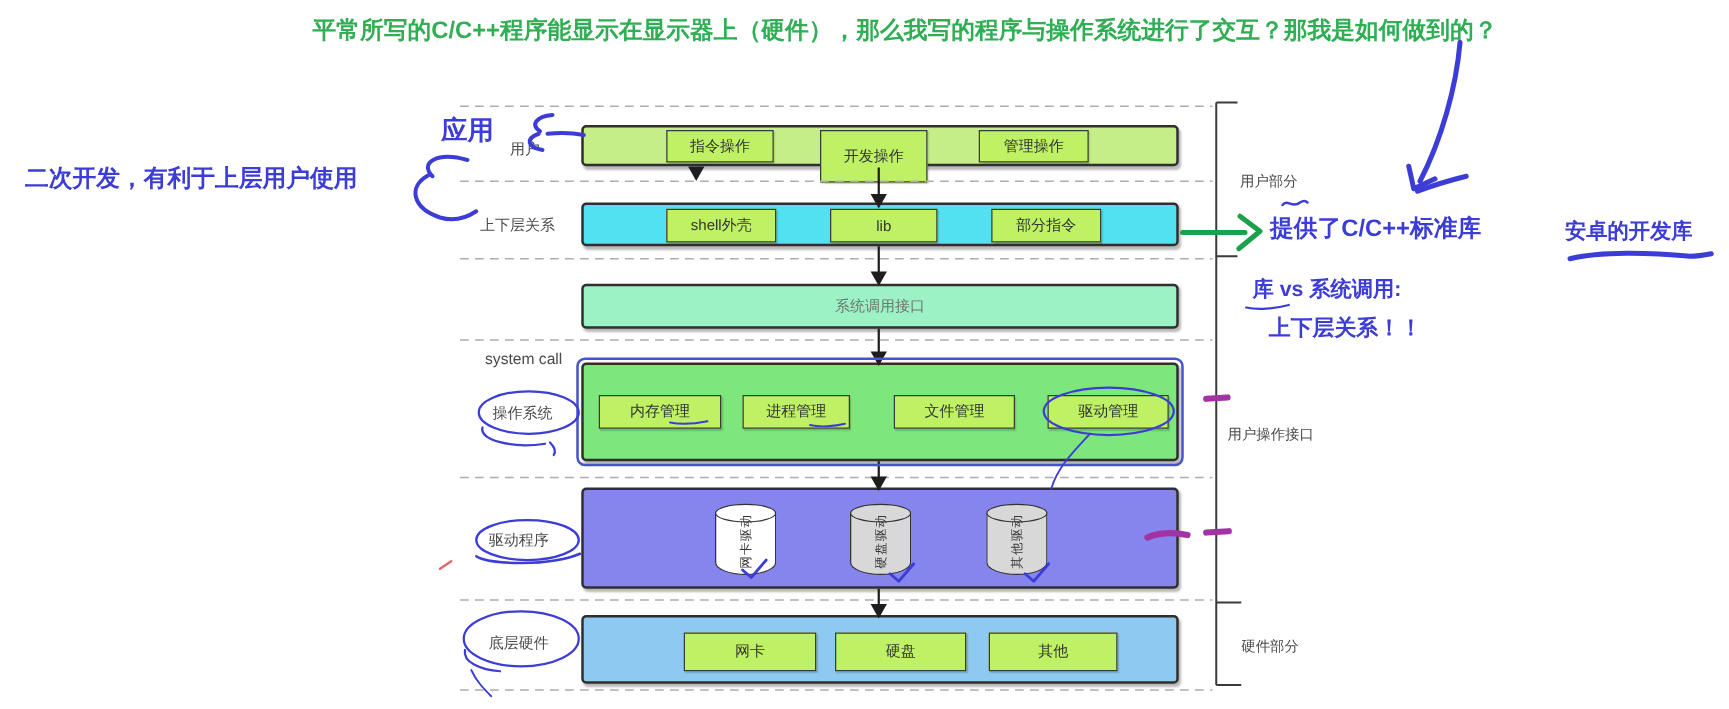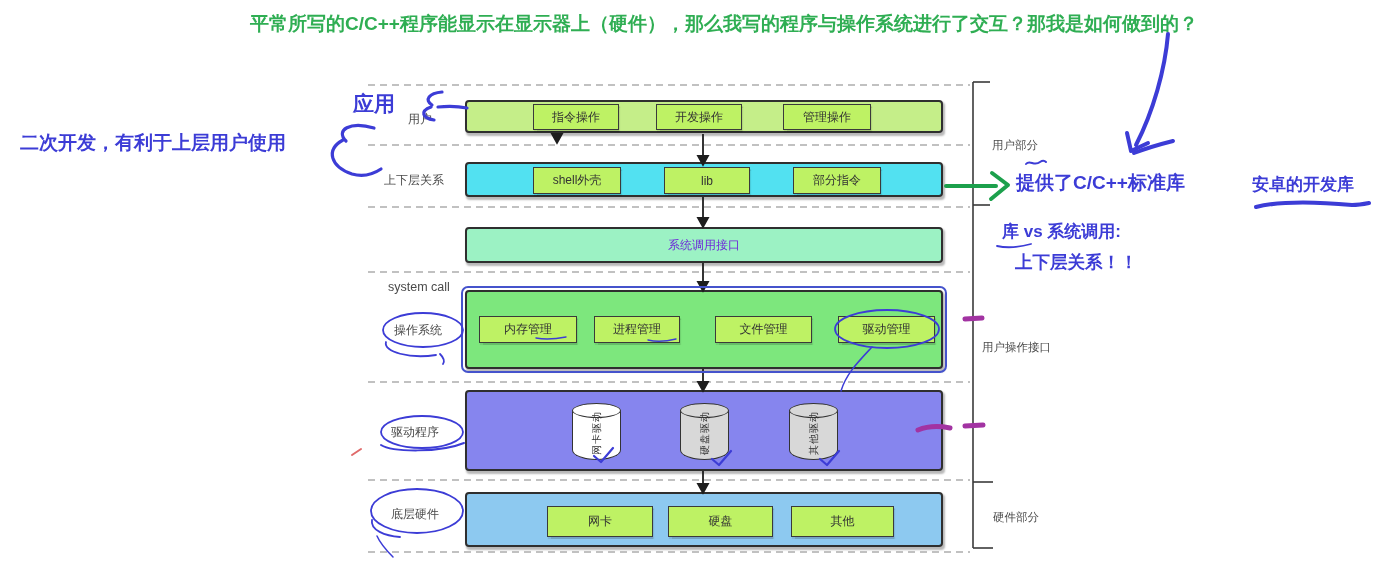--- a/index.html
+++ b/index.html
@@ -16,21 +16,21 @@
     position:absolute;border:2px solid #2f2f2f;border-radius:4px;
     box-shadow:1.5px 2.5px 2px rgba(0,0,0,0.28);box-sizing:border-box;
   }
   .wbox{
     position:absolute;background:#bef264;border:1.5px solid #3a3a3a;box-sizing:border-box;
     display:flex;align-items:center;justify-content:center;
     font-size:12px;color:#333;white-space:nowrap;box-shadow:1px 1.5px 1px rgba(0,0,0,0.18);
   }
   .bar-center-label{
     position:absolute;inset:0;display:flex;align-items:center;justify-content:center;
-    font-size:12px;color:#6d28d9;
+    font-size:12px;color:#737373;
   }
   .cyl{position:absolute;width:49px;height:57px;}
   .cyl-body{
     position:absolute;top:7px;left:0;right:0;bottom:0;border:1.5px solid #333;border-top:none;
     border-radius:0 0 50% 50%/0 0 10px 10px;box-sizing:border-box;
   }
   .cyl-top{
     position:absolute;top:0;left:0;right:0;height:15px;border:1.5px solid #333;
     border-radius:50%;box-sizing:border-box;
   }
@@ -67,21 +67,21 @@
   <div class="bar" style="left: 465px; top: 100px; width: 478px; height: 33px; background-color: rgb(197, 238, 137);"></div>
   <div class="bar" style="left: 465px; top: 162px; width: 478px; height: 35px; background-color: rgb(82, 225, 241);"></div>
   <div class="bar" style="left: 465px; top: 227px; width: 478px; height: 36px; background-color: rgb(156, 242, 196);">
     <div class="bar-center-label">系统调用接口</div>
   </div>
   <div class="bar" style="left: 465px; top: 290px; width: 478px; height: 79px; background-color: rgb(125, 231, 125);"></div>
   <div class="bar" style="left: 465px; top: 390px; width: 478px; height: 81px; background-color: rgb(134, 133, 238);"></div>
   <div class="bar" style="left: 465px; top: 492px; width: 478px; height: 55px; background-color: rgb(141, 201, 240);"></div>
 
   <div class="wbox" style="left:533px;top:104px;width:86px;height:26px;">指令操作</div>
-  <div class="wbox" style="left:656px;top:104px;width:86px;height:26px;">开发操作</div>
+  <div class="wbox" style="left:656px;top:104px;width:86px;height:42px;">开发操作</div>
   <div class="wbox" style="left:783px;top:104px;width:88px;height:26px;">管理操作</div>
 
   <div class="wbox" style="left:533px;top:167px;width:88px;height:27px;">shell外壳</div>
   <div class="wbox" style="left:664px;top:167px;width:86px;height:27px;">lib</div>
   <div class="wbox" style="left:793px;top:167px;width:88px;height:27px;">部分指令</div>
 
   <div class="wbox" style="left:479px;top:316px;width:98px;height:27px;">内存管理</div>
   <div class="wbox" style="left:594px;top:316px;width:86px;height:27px;">进程管理</div>
   <div class="wbox" style="left:715px;top:316px;width:97px;height:27px;">文件管理</div>
   <div class="wbox" style="left:838px;top:316px;width:97px;height:27px;">驱动管理</div>

